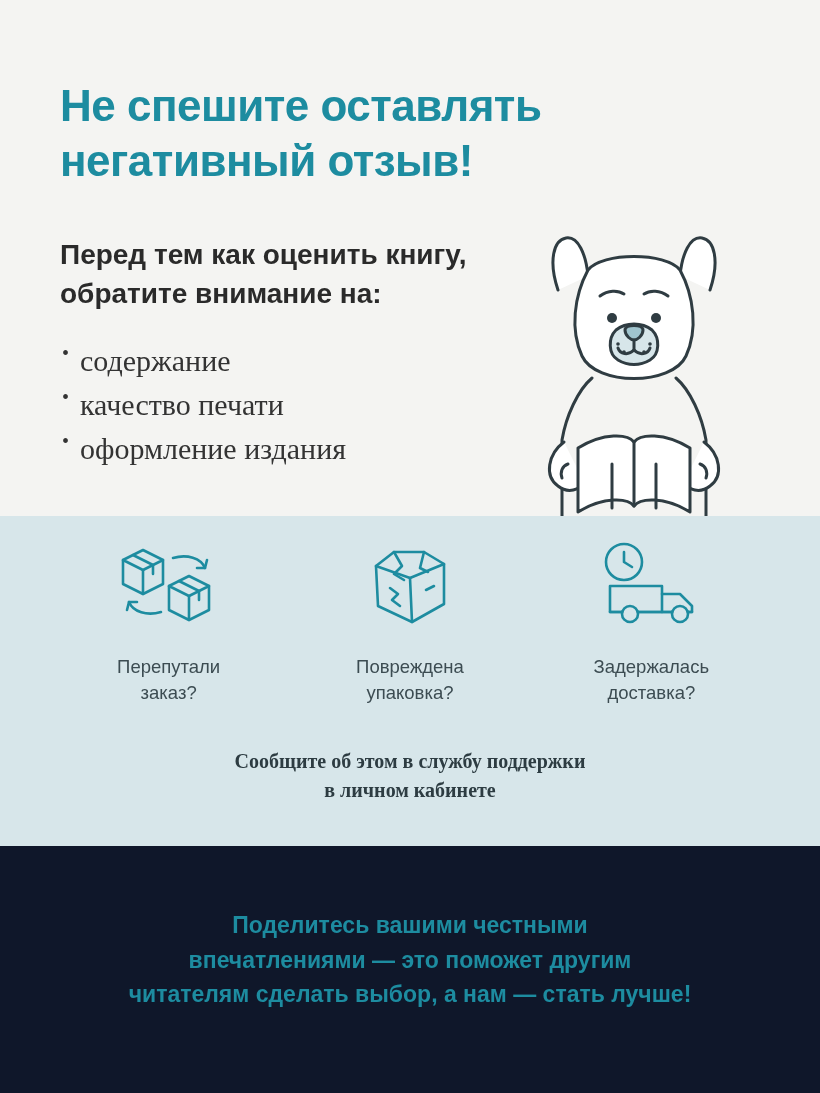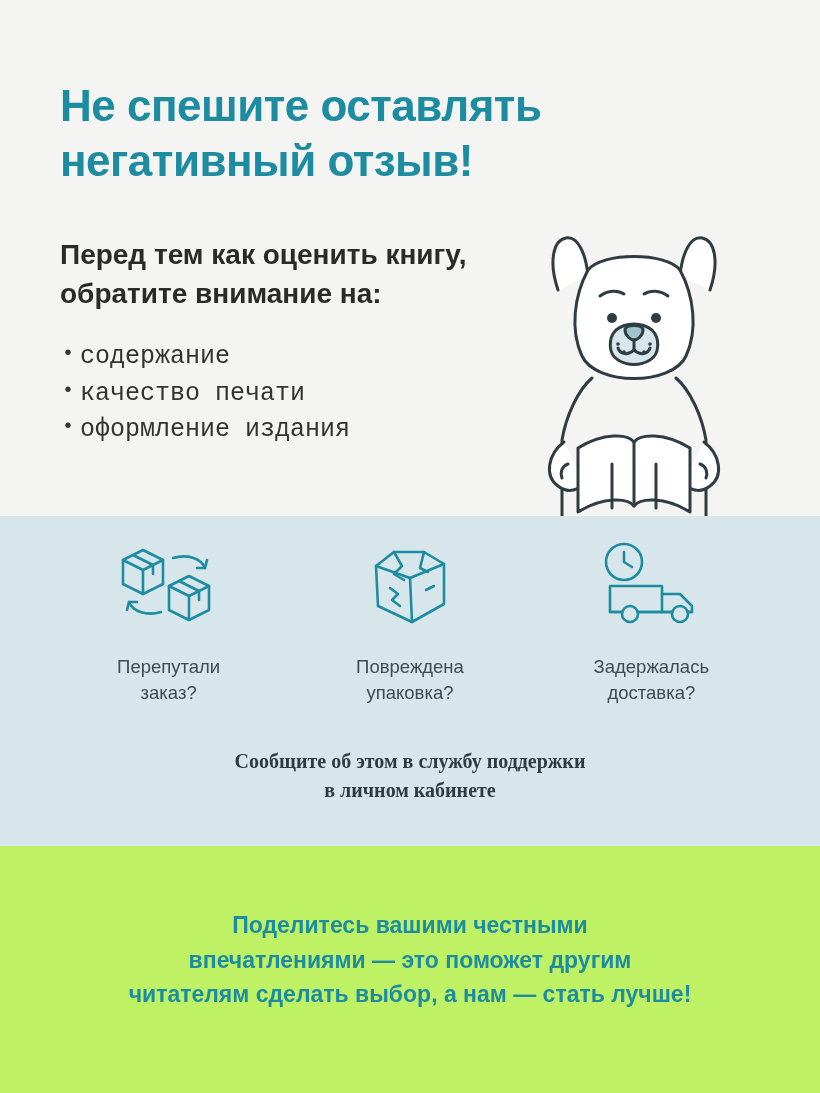--- a/index.html
+++ b/index.html
@@ -47,23 +47,23 @@
     line-height: 1.38;
     max-width: 470px;
   }
   .subhead .line { display: block; }
 
   .bullets {
     margin-top: 26px;
     list-style: none;
   }
   .bullets li {
-    font-family: Liberation Mono, monospace;
+    font-family: Liberation Serif, serif;
     color: #333333;
-    font-size: 25px;
+    font-size: 30px;
     line-height: 1.46;
     position: relative;
     padding-left: 20px;
   }
   .bullets li::before {
     content: "•";
     position: absolute;
     left: 2px;
     top: 0;
     color: #333333;
@@ -118,21 +118,21 @@
     font-size: 20px;
     font-weight: bold;
     line-height: 1.45;
     font-family: Liberation Serif, serif;
   }
   .support-note .line { display: block; }
 
   
   .bottom-section {
     height: 247px;
-    background: #bef264;
+    background: #0f172a;
     display: flex;
     align-items: flex-start;
     justify-content: center;
     padding-top: 62px;
   }
   .closing {
     text-align: center;
     color: #1d8ca0;
     font-size: 23px;
     font-weight: bold;

